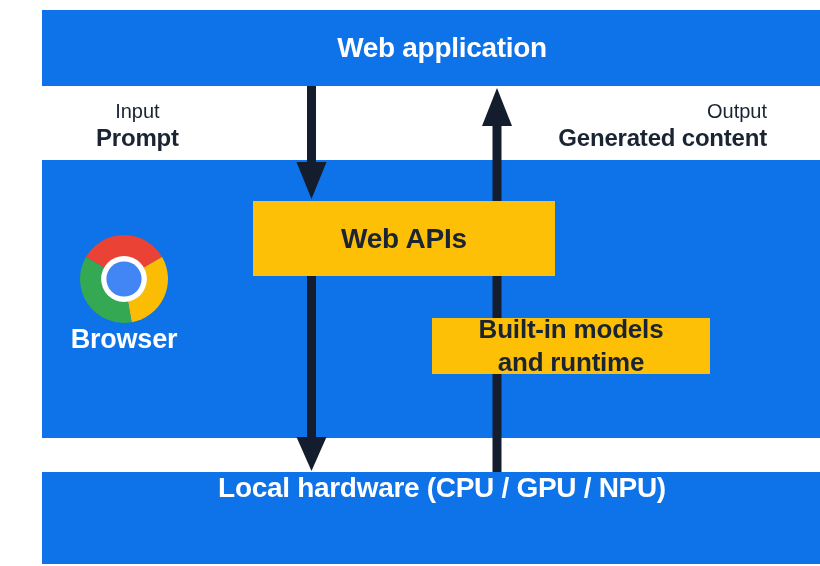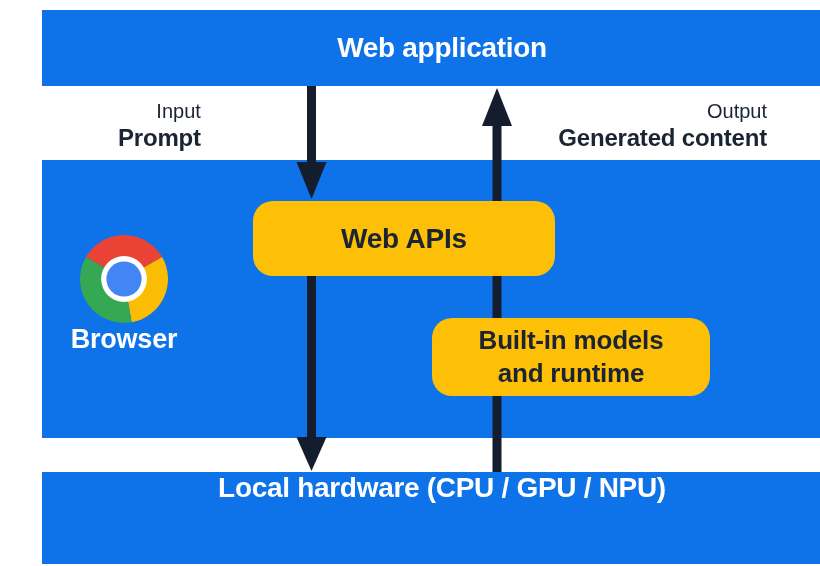--- a/index.html
+++ b/index.html
@@ -21,34 +21,34 @@
     overflow:hidden;
   }
   .bar{position:absolute;left:10px;width:800px;background:var(--primary-blue);margin-left:32px;}
   .bar-top{top:10px;height:76px;display:flex;align-items:center;justify-content:center;z-index:1;}
   .bar-middle{top:160px;height:278px;z-index:1;}
   .bar-bottom{top:472px;height:92px;display:flex;align-items:flex-start;justify-content:center;z-index:1;}
   .bar-label{
     color:var(--text-light);font-weight:700;font-size:28px;letter-spacing:-0.3px;
   }
   .gap-label{position:absolute;top:99px;color:var(--text-dark);z-index:2;}
-  .gap-left{left:118px;text-align:right;}
+  .gap-left{left:96px;text-align:center;}
   .gap-right{right:53px;text-align:right;}
   .gap-title{font-size:20px;line-height:25px;font-weight:400;}
   .gap-value{font-size:24px;line-height:27px;font-weight:700;letter-spacing:-0.2px;}
   .arrows{position:absolute;left:0;top:0;width:820px;height:566px;z-index:2;}
   .arrows line{stroke:var(--arrow-navy);stroke-width:9;}
   .arrows polygon{fill:var(--arrow-navy);}
   .ybox{
     position:absolute;z-index:3;background:var(--accent-yellow);color:var(--text-dark);
     display:flex;flex-direction:column;align-items:center;justify-content:center;
-    font-weight:700;text-align:center;letter-spacing:-0.2px;border-radius:20px;
+    font-weight:700;text-align:center;letter-spacing:-0.2px;
   }
   .web-apis-box{left:253px;top:201px;width:302px;height:75px;font-size:28px;}
-  .models-box{left:432px;top:318px;width:278px;height:78px;font-size:26px;line-height:33px;}
+  .models-box{left:432px;top:318px;width:278px;height:56px;font-size:26px;line-height:33px;}
   .browser-group{
     position:absolute;left:44px;top:235px;width:160px;z-index:3;
     display:flex;flex-direction:column;align-items:center;
   }
   .chrome{width:88px;height:88px;display:block;}
   .browser-label{margin-top:1px;color:var(--text-light);font-weight:700;font-size:27px;letter-spacing:-0.2px;}
 </style>
 </head>
 <body>
 

